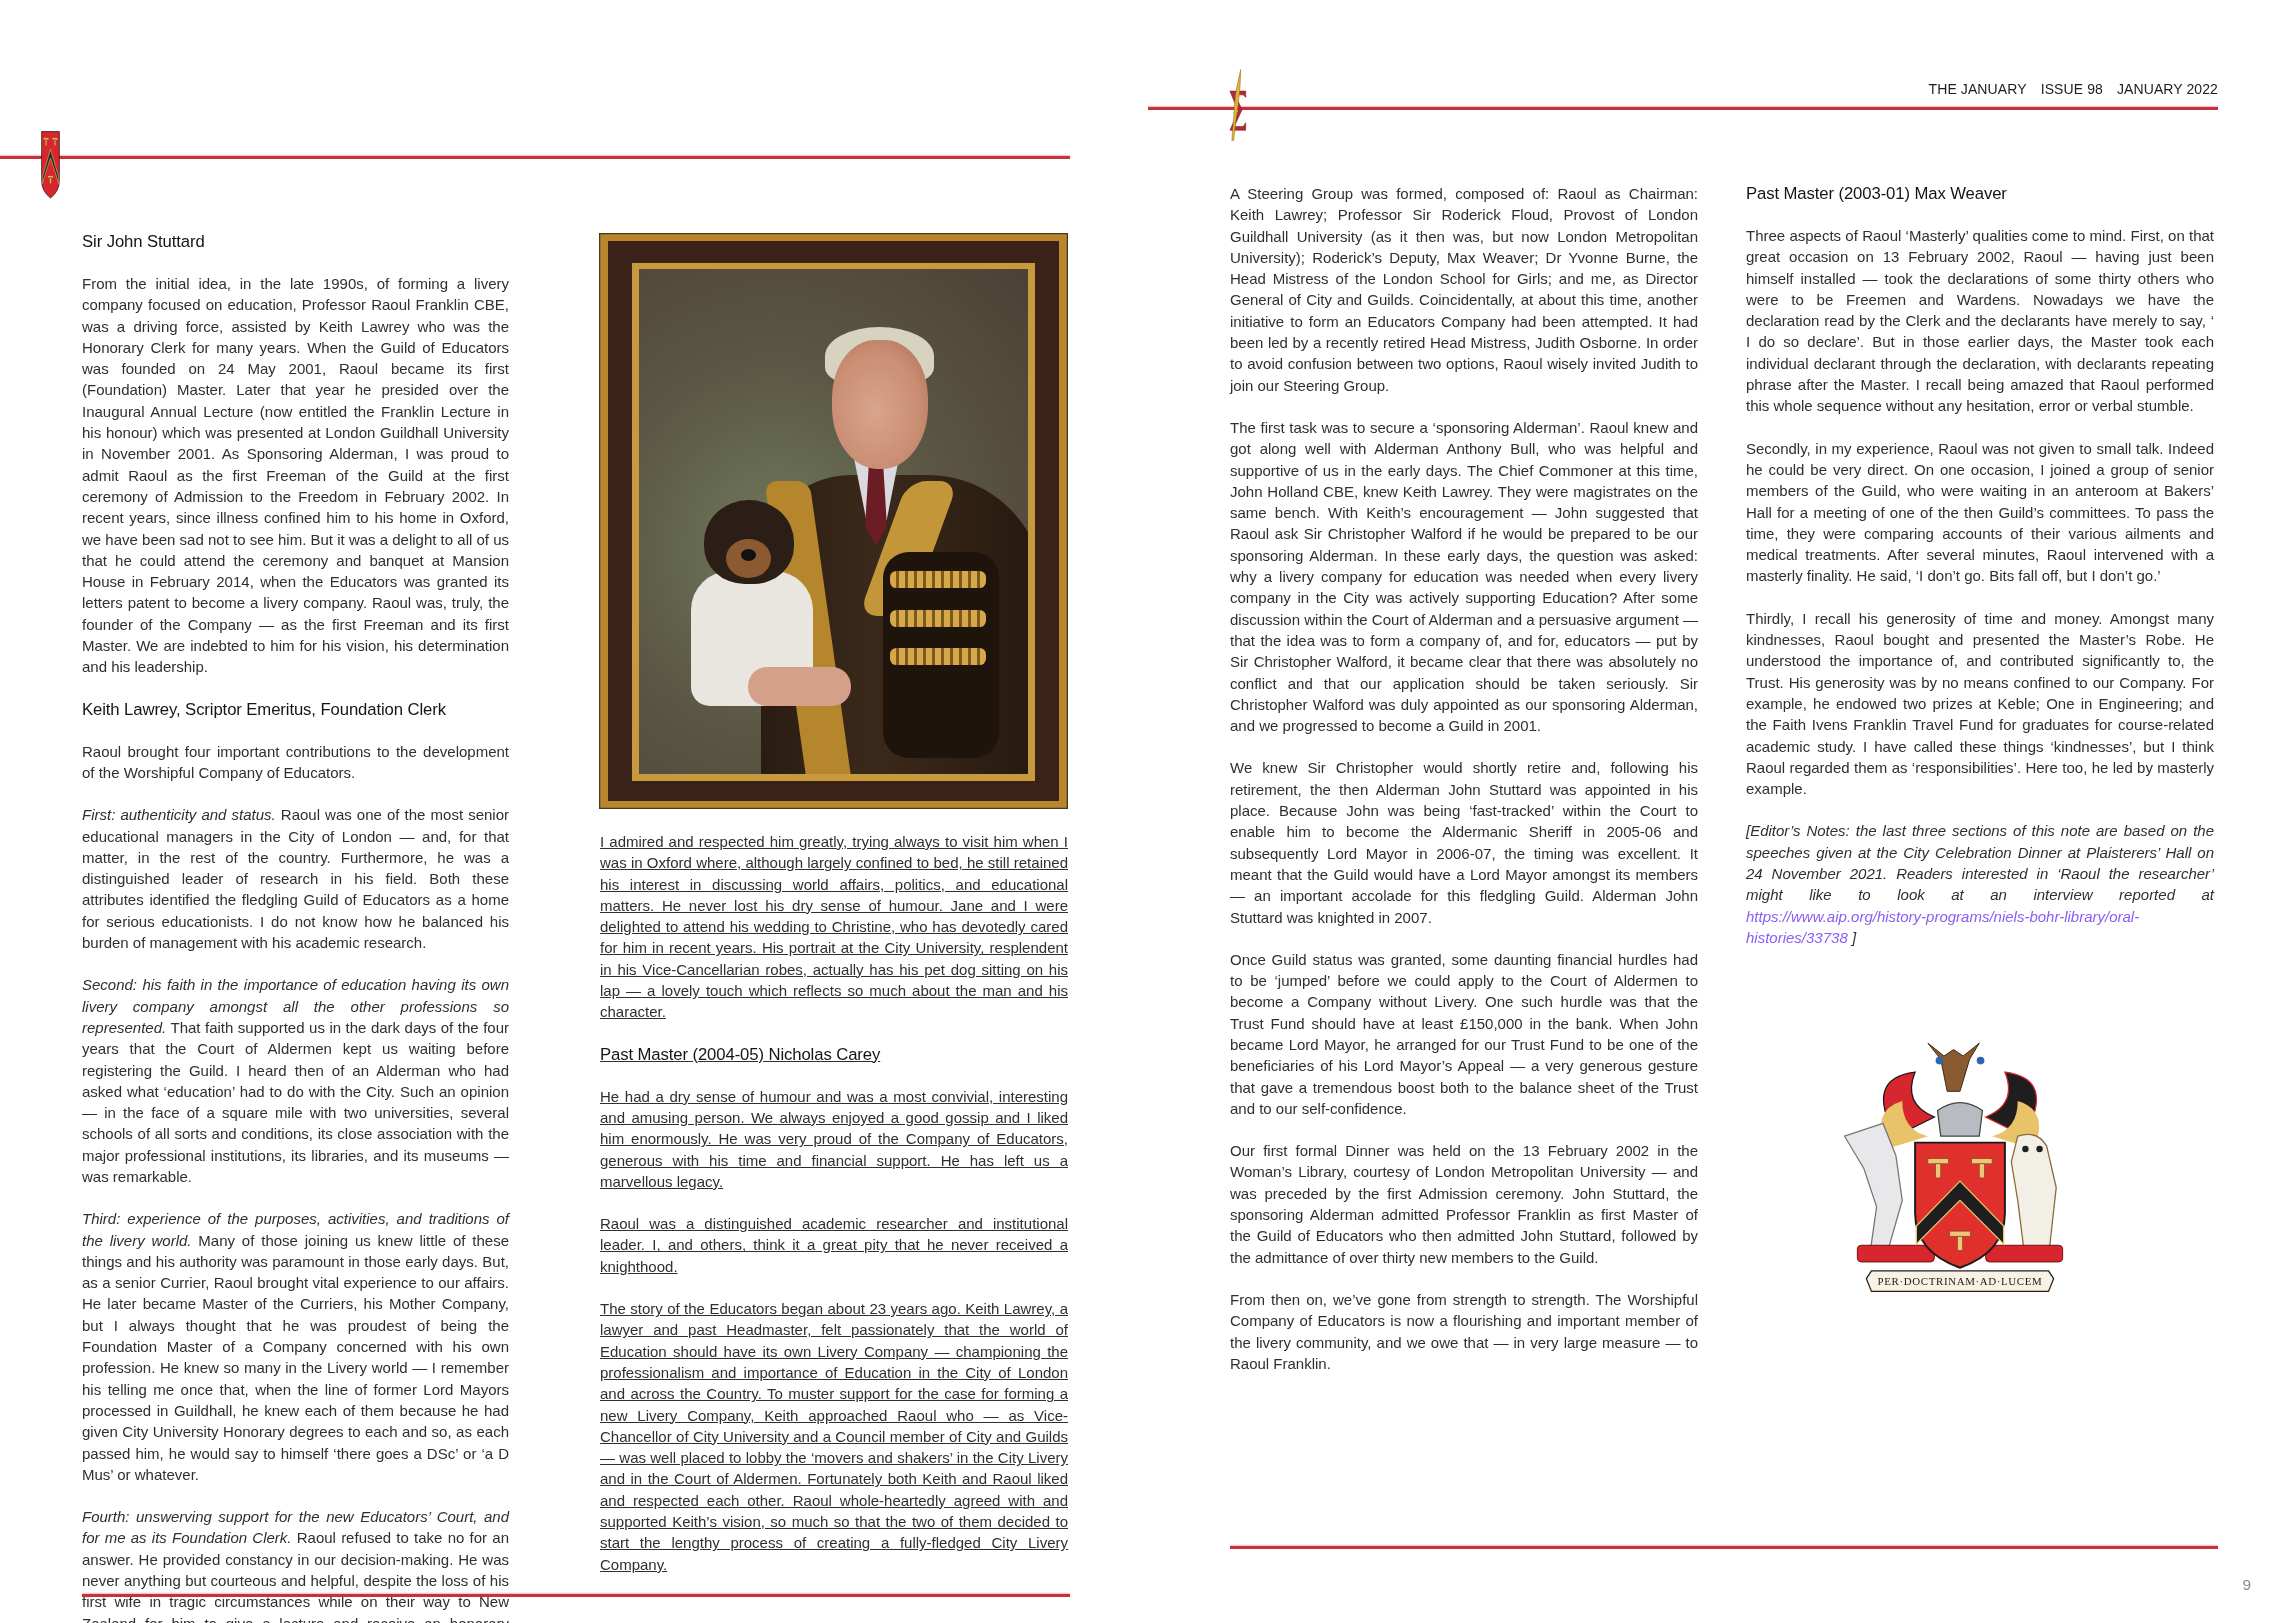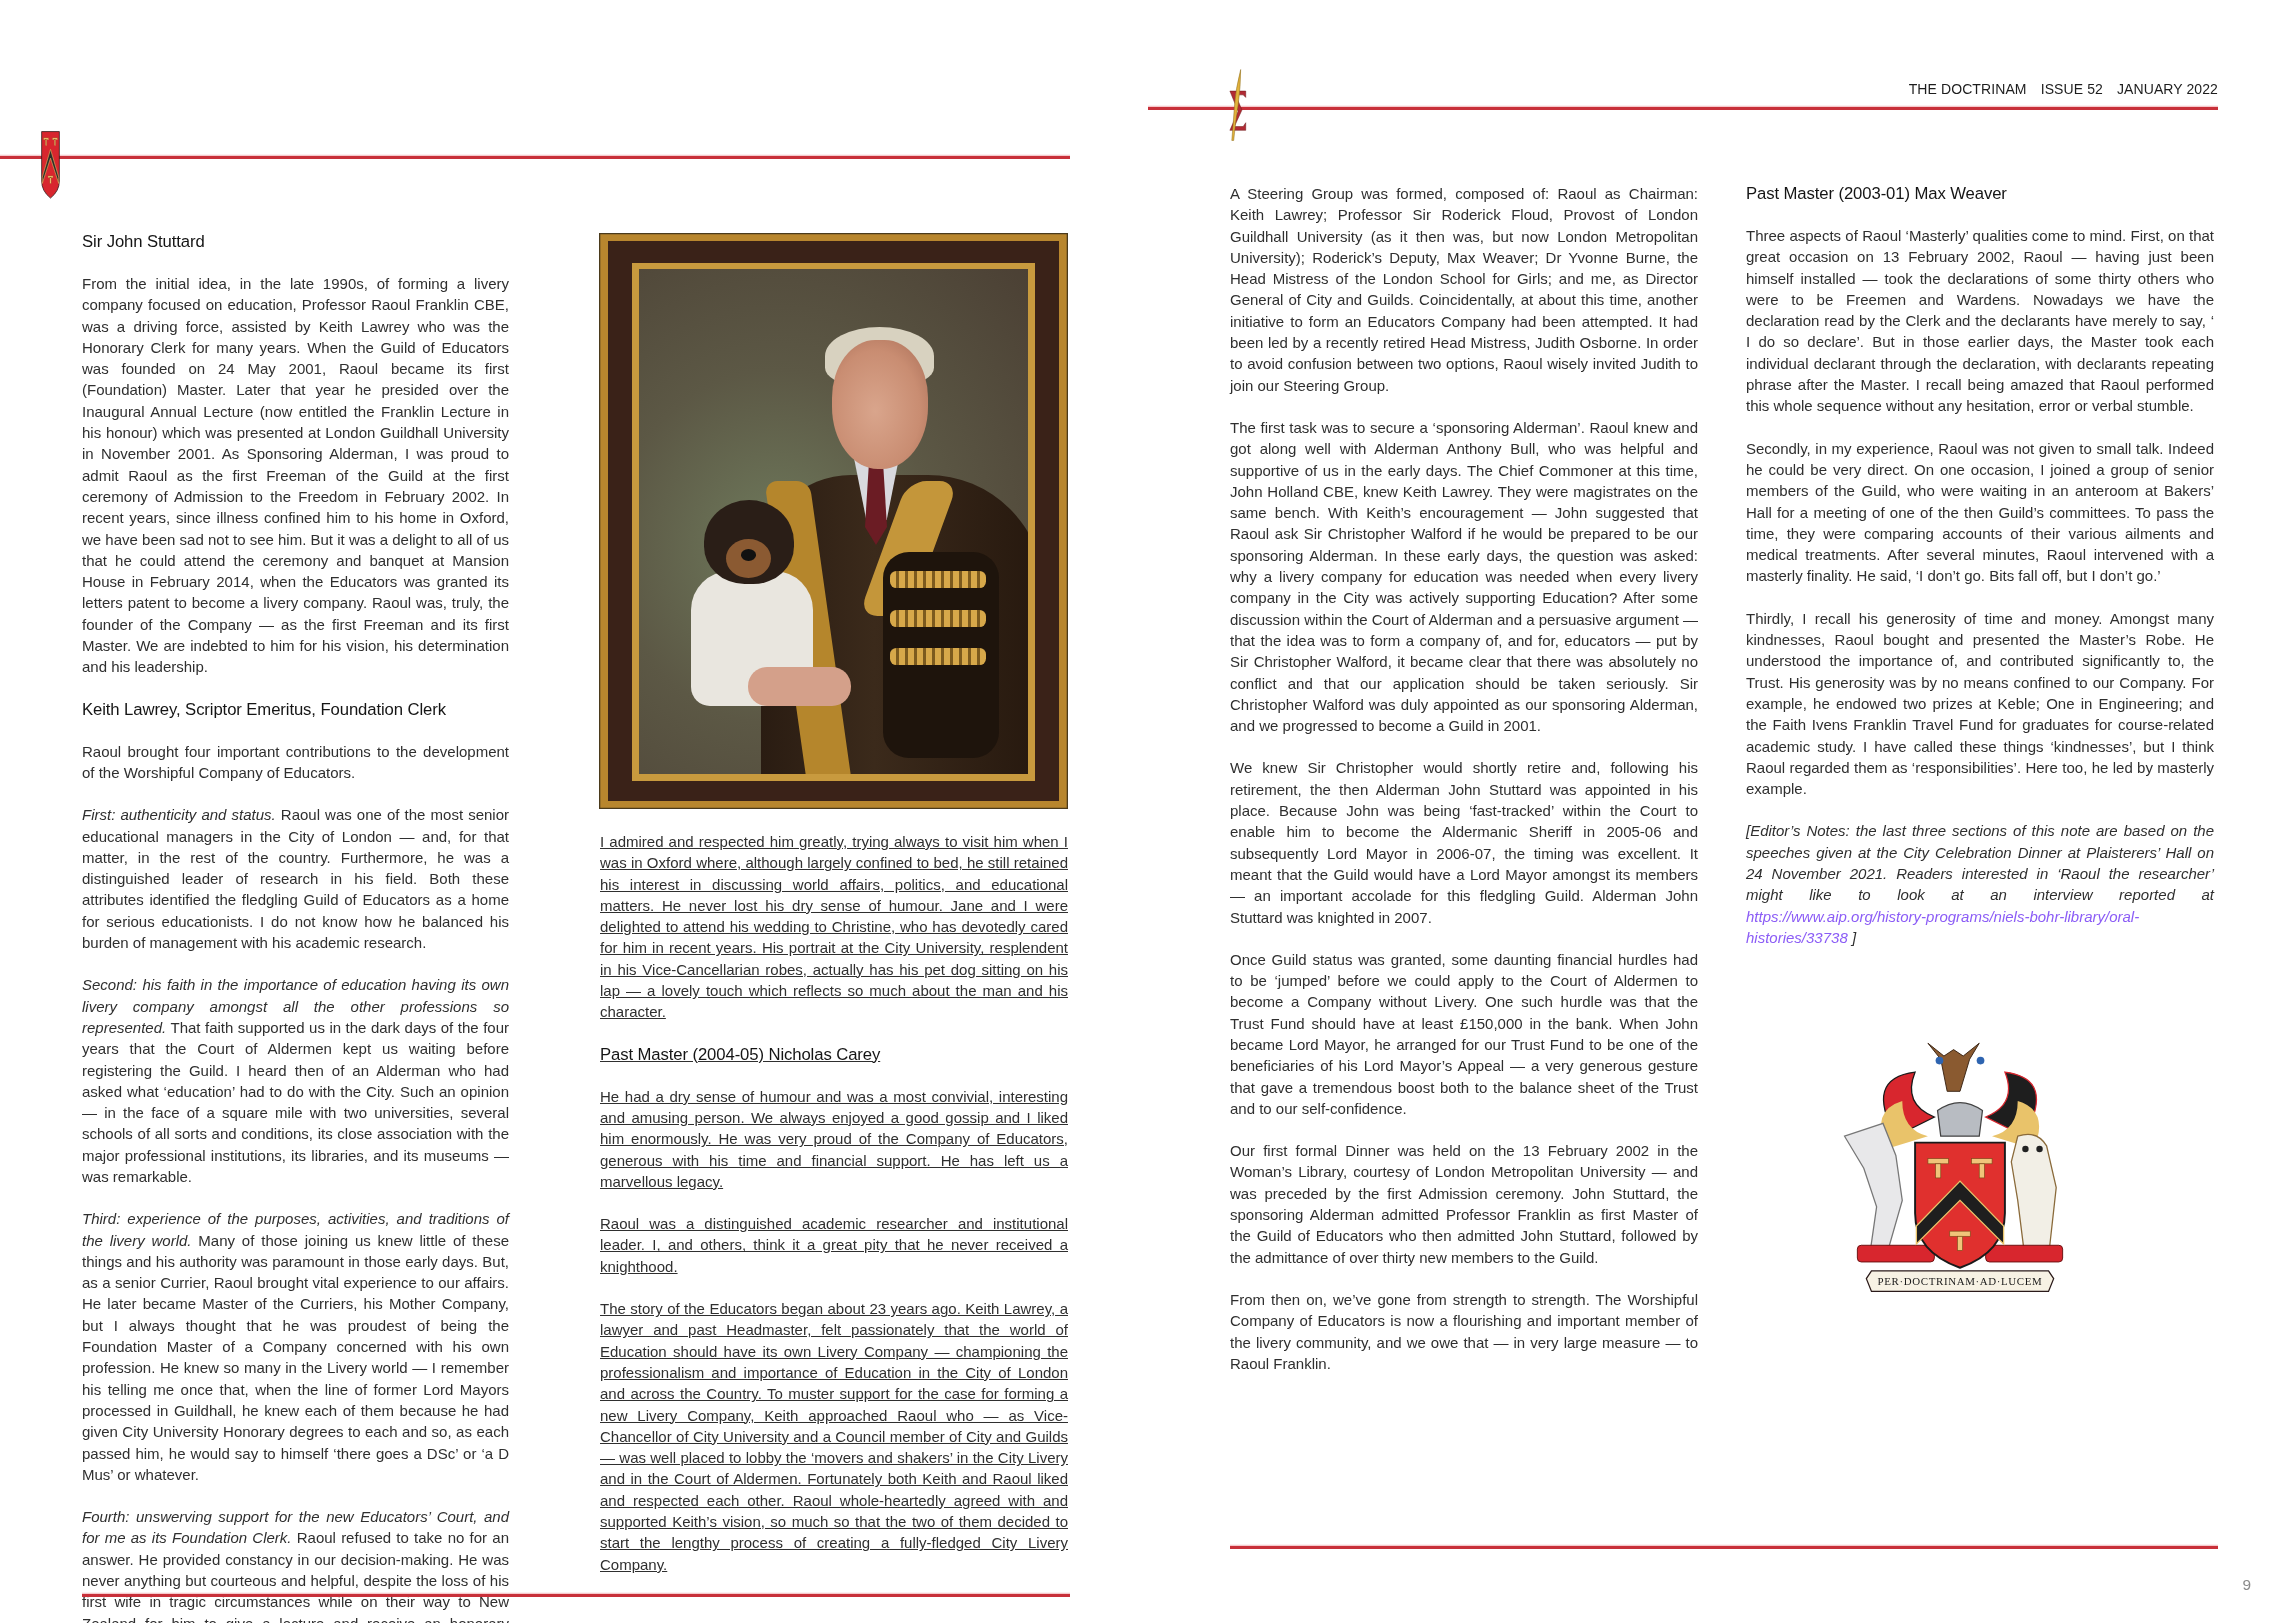--- a/index.html
+++ b/index.html
@@ -140,21 +140,21 @@
   <div class="page-num pn-left">8</div>
 </div>
 
 <div class="page page-right">
   <div class="rule rule-top-right"></div>
   <svg class="logo-quill" viewBox="0 0 30 112">
     <path d="M3 34 L28 34 L28 44 L24 40 L12 40 L22 64 L10 90 L24 90 L28 84 L28 96 L3 96 L16 66 Z" fill="#b22a34" stroke="#6a1a1a" stroke-width="0.8"></path>
     <path d="M20 0 Q12 30 10 60 Q8 90 6 112 L9 112 Q12 80 16 56 Q20 26 20 0 Z" fill="#e2b23c" stroke="#8a6a1a" stroke-width="0.8"></path>
   </svg>
   <div class="running-head">
-    <span style="margin-left:0">THE DOCTRINAM</span><span>ISSUE 52</span><span>JANUARY 2022</span>
+    <span style="margin-left:0">THE JANUARY</span><span>ISSUE 98</span><span>JANUARY 2022</span>
   </div>
 
   <div class="col c3" style="left:82px">
     <p>A Steering Group was formed, composed of: Raoul as Chairman: Keith Lawrey; Professor Sir Roderick Floud, Provost of London Guildhall University (as it then was, but now London Metropolitan University); Roderick’s Deputy, Max Weaver; Dr Yvonne Burne, the Head Mistress of the London School for Girls; and me, as Director General of City and Guilds. Coincidentally, at about this time, another initiative to form an Educators Company had been attempted. It had been led by a recently retired Head Mistress, Judith Osborne. In order to avoid confusion between two options, Raoul wisely invited Judith to join our Steering Group.</p>
     <p>The first task was to secure a ‘sponsoring Alderman’. Raoul knew and got along well with Alderman Anthony Bull, who was helpful and supportive of us in the early days. The Chief Commoner at this time, John Holland CBE, knew Keith Lawrey. They were magistrates on the same bench. With Keith’s encouragement — John suggested that Raoul ask Sir Christopher Walford if he would be prepared to be our sponsoring Alderman. In these early days, the question was asked: why a livery company for education was needed when every livery company in the City was actively supporting Education? After some discussion within the Court of Alderman and a persuasive argument — that the idea was to form a company of, and for, educators — put by Sir Christopher Walford, it became clear that there was absolutely no conflict and that our application should be taken seriously. Sir Christopher Walford was duly appointed as our sponsoring Alderman, and we progressed to become a Guild in 2001.</p>
     <p>We knew Sir Christopher would shortly retire and, following his retirement, the then Alderman John Stuttard was appointed in his place. Because John was being ‘fast-tracked’ within the Court to enable him to become the Aldermanic Sheriff in 2005-06 and subsequently Lord Mayor in 2006-07, the timing was excellent. It meant that the Guild would have a Lord Mayor amongst its members — an important accolade for this fledgling Guild. Alderman John Stuttard was knighted in 2007.</p>
     <p>Once Guild status was granted, some daunting financial hurdles had to be ‘jumped’ before we could apply to the Court of Aldermen to become a Company without Livery. One such hurdle was that the Trust Fund should have at least £150,000 in the bank. When John became Lord Mayor, he arranged for our Trust Fund to be one of the beneficiaries of his Lord Mayor’s Appeal — a very generous gesture that gave a tremendous boost both to the balance sheet of the Trust and to our self-confidence.</p>
     <p>Our first formal Dinner was held on the 13 February 2002 in the Woman’s Library, courtesy of London Metropolitan University — and was preceded by the first Admission ceremony. John Stuttard, the sponsoring Alderman admitted Professor Franklin as first Master of the Guild of Educators who then admitted John Stuttard, followed by the admittance of over thirty new members to the Guild.</p>
     <p>From then on, we’ve gone from strength to strength. The Worshipful Company of Educators is now a flourishing and important member of the livery community, and we owe that — in very large measure — to Raoul Franklin.</p>
   </div>

